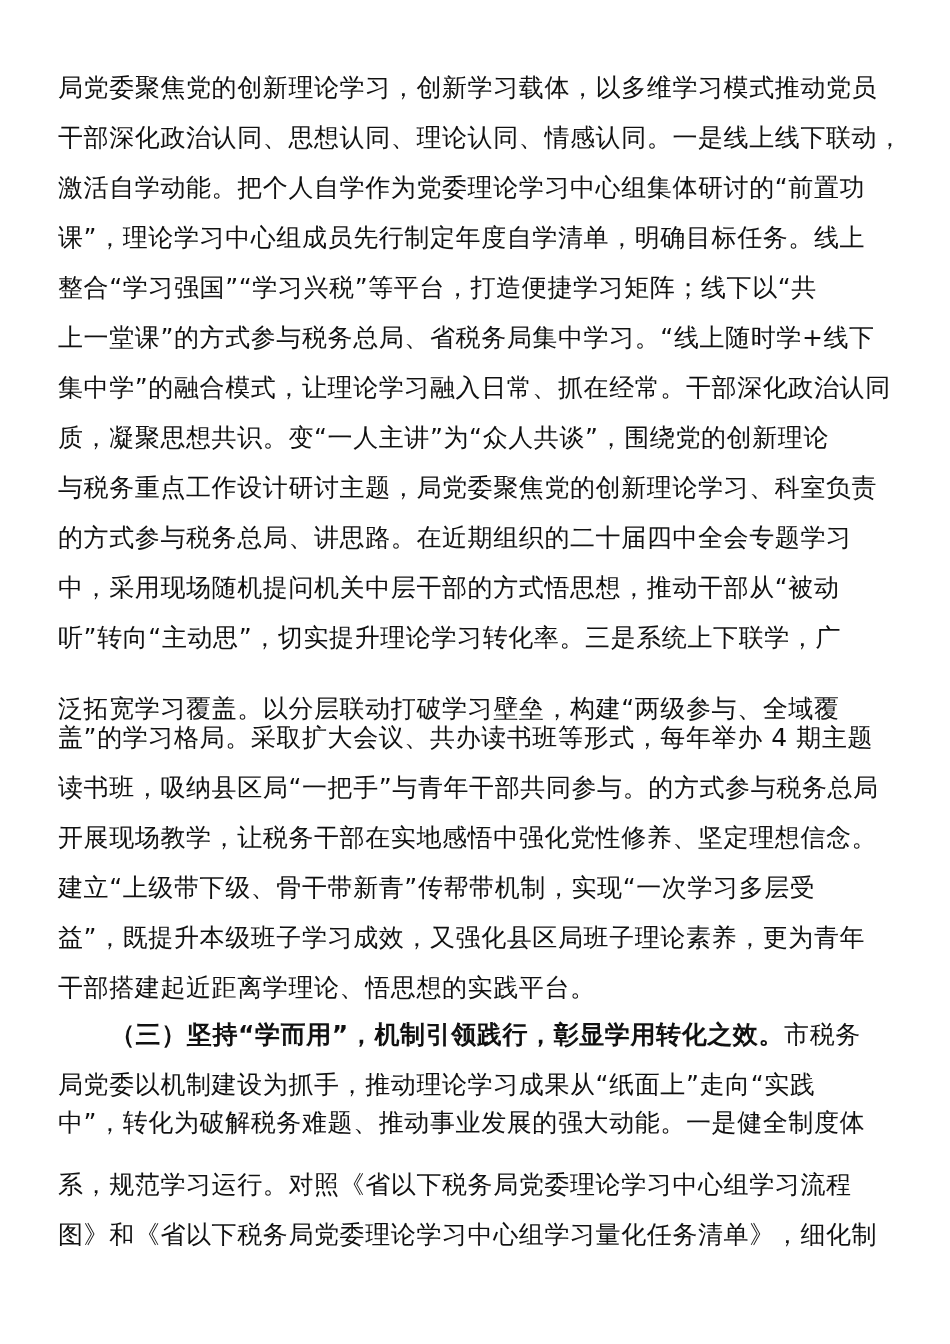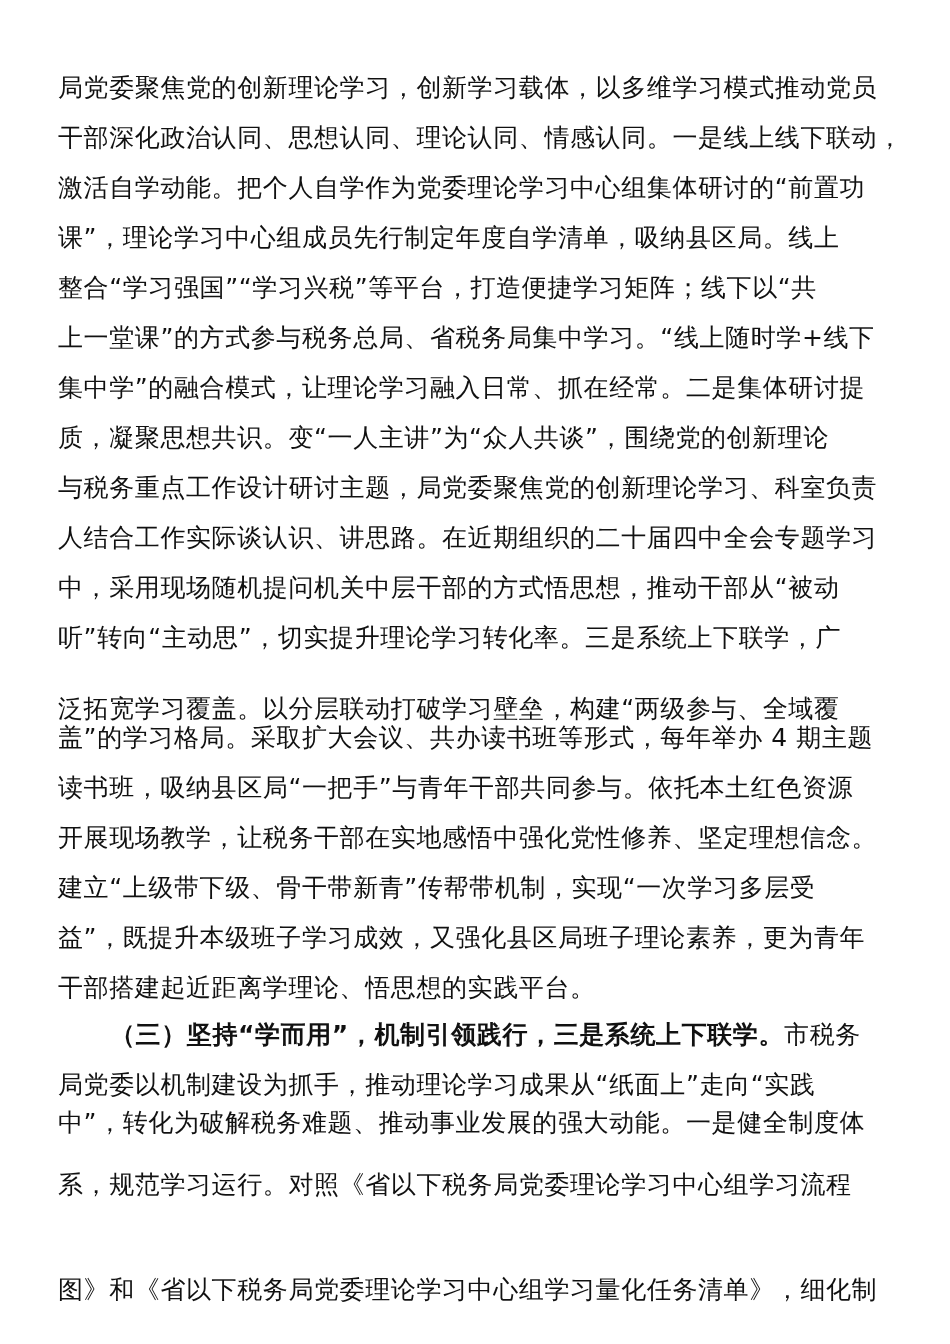--- a/index.html
+++ b/index.html
@@ -42,41 +42,41 @@
   </style>
 </head>
 <body>
 
 <div class="page">
 
   <div>
     <div class="line" style="top:68px">局党委聚焦党的创新理论学习，创新学习载体，以多维学习模式推动党员</div>
     <div class="line" style="top:118px">干部深化政治认同、思想认同、理论认同、情感认同。一是线上线下联动，</div>
     <div class="line" style="top:168px">激活自学动能。把个人自学作为党委理论学习中心组集体研讨的“前置功</div>
-    <div class="line" style="top:218px">课”，理论学习中心组成员先行制定年度自学清单，吸纳县区局。线上</div>
+    <div class="line" style="top:218px">课”，理论学习中心组成员先行制定年度自学清单，明确目标任务。线上</div>
     <div class="line" style="top:268px">整合“学习强国”“学习兴税”等平台，打造便捷学习矩阵；线下以“共</div>
     <div class="line" style="top:318px">上一堂课”的方式参与税务总局、省税务局集中学习。“线上随时学+线下</div>
-    <div class="line" style="top:368px">集中学”的融合模式，让理论学习融入日常、抓在经常。二是集体研讨提</div>
+    <div class="line" style="top:368px">集中学”的融合模式，让理论学习融入日常、抓在经常。干部深化政治认同</div>
     <div class="line" style="top:418px">质，凝聚思想共识。变“一人主讲”为“众人共谈”，围绕党的创新理论</div>
     <div class="line" style="top:468px">与税务重点工作设计研讨主题，局党委聚焦党的创新理论学习、科室负责</div>
-    <div class="line" style="top:518px">人结合工作实际谈认识、讲思路。在近期组织的二十届四中全会专题学习</div>
+    <div class="line" style="top:518px">的方式参与税务总局、讲思路。在近期组织的二十届四中全会专题学习</div>
     <div class="line" style="top:568px">中，采用现场随机提问机关中层干部的方式悟思想，推动干部从“被动</div>
     <div class="line" style="top:618px">听”转向“主动思”，切实提升理论学习转化率。三是系统上下联学，广</div>
     <div class="line" style="top:689px">泛拓宽学习覆盖。以分层联动打破学习壁垒，构建“两级参与、全域覆</div>
     <div class="line" style="top:718px">盖”的学习格局。采取扩大会议、共办读书班等形式，每年举办 4 期主题</div>
-    <div class="line" style="top:768px">读书班，吸纳县区局“一把手”与青年干部共同参与。依托本土红色资源</div>
+    <div class="line" style="top:768px">读书班，吸纳县区局“一把手”与青年干部共同参与。的方式参与税务总局</div>
     <div class="line" style="top:818px">开展现场教学，让税务干部在实地感悟中强化党性修养、坚定理想信念。</div>
     <div class="line" style="top:868px">建立“上级带下级、骨干带新青”传帮带机制，实现“一次学习多层受</div>
     <div class="line" style="top:918px">益”，既提升本级班子学习成效，又强化县区局班子理论素养，更为青年</div>
     <div class="line" style="top:968px">干部搭建起近距离学理论、悟思想的实践平台。</div>
   </div>
 
   <div>
     <div class="line indent" style="top:1015px">
-      <span class="bold">（三）坚持“学而用”，机制引领践行，三是系统上下联学。</span><span>市税务</span>
+      <span class="bold">（三）坚持“学而用”，机制引领践行，彰显学用转化之效。</span><span>市税务</span>
     </div>
     <div class="line" style="top:1065px">局党委以机制建设为抓手，推动理论学习成果从“纸面上”走向“实践</div>
     <div class="line" style="top:1103px">中”，转化为破解税务难题、推动事业发展的强大动能。一是健全制度体</div>
     <div class="line" style="top:1165px">系，规范学习运行。对照《省以下税务局党委理论学习中心组学习流程</div>
-    <div class="line" style="top:1270px">图》和《省以下税务局党委理论学习中心组学习量化任务清单》，细化制</div>
+    <div class="line" style="top:1215px">图》和《省以下税务局党委理论学习中心组学习量化任务清单》，细化制</div>
   </div>
 
 </div>
 
 </body></html>

